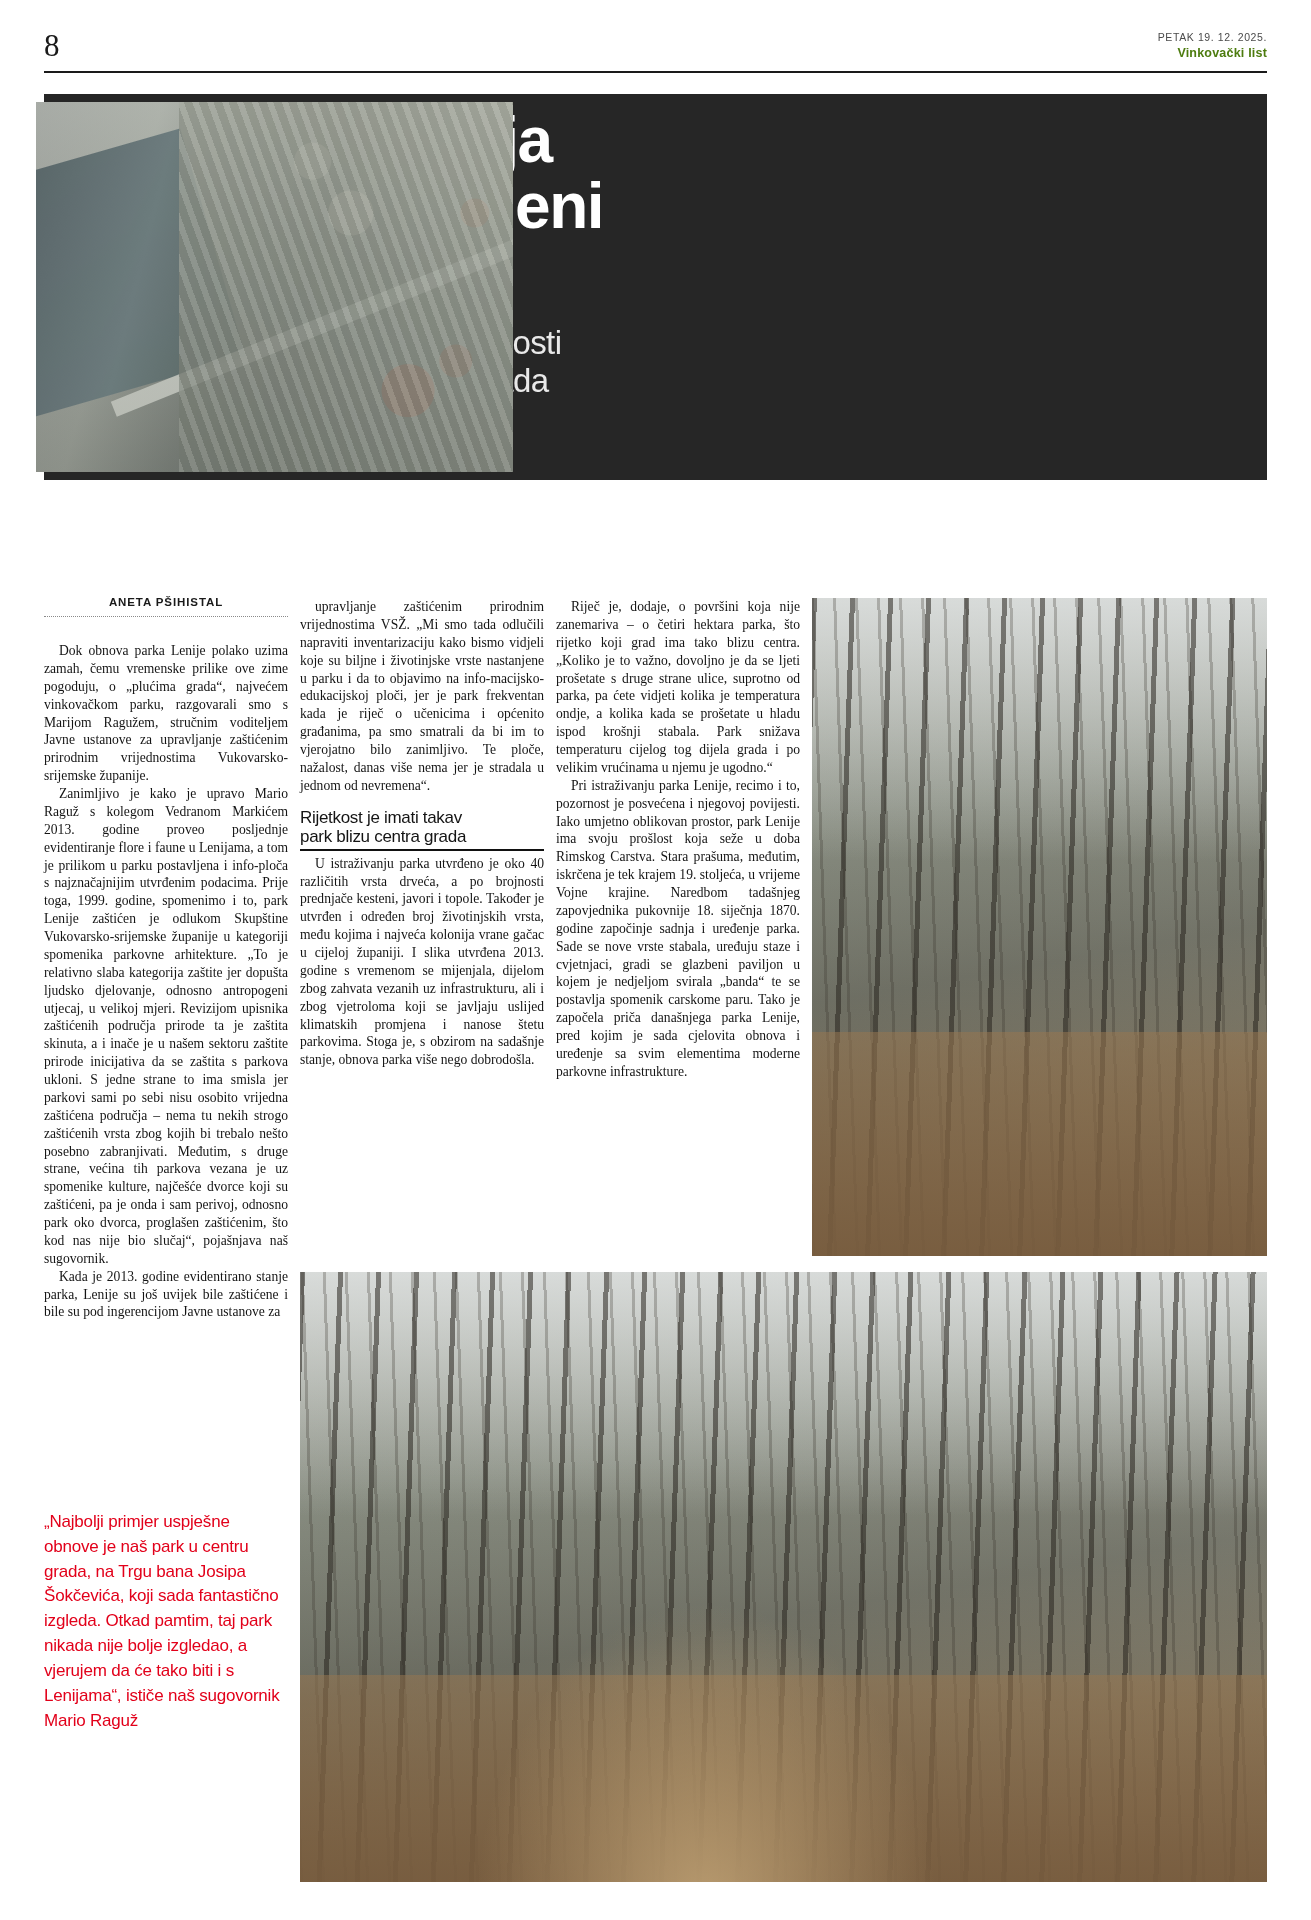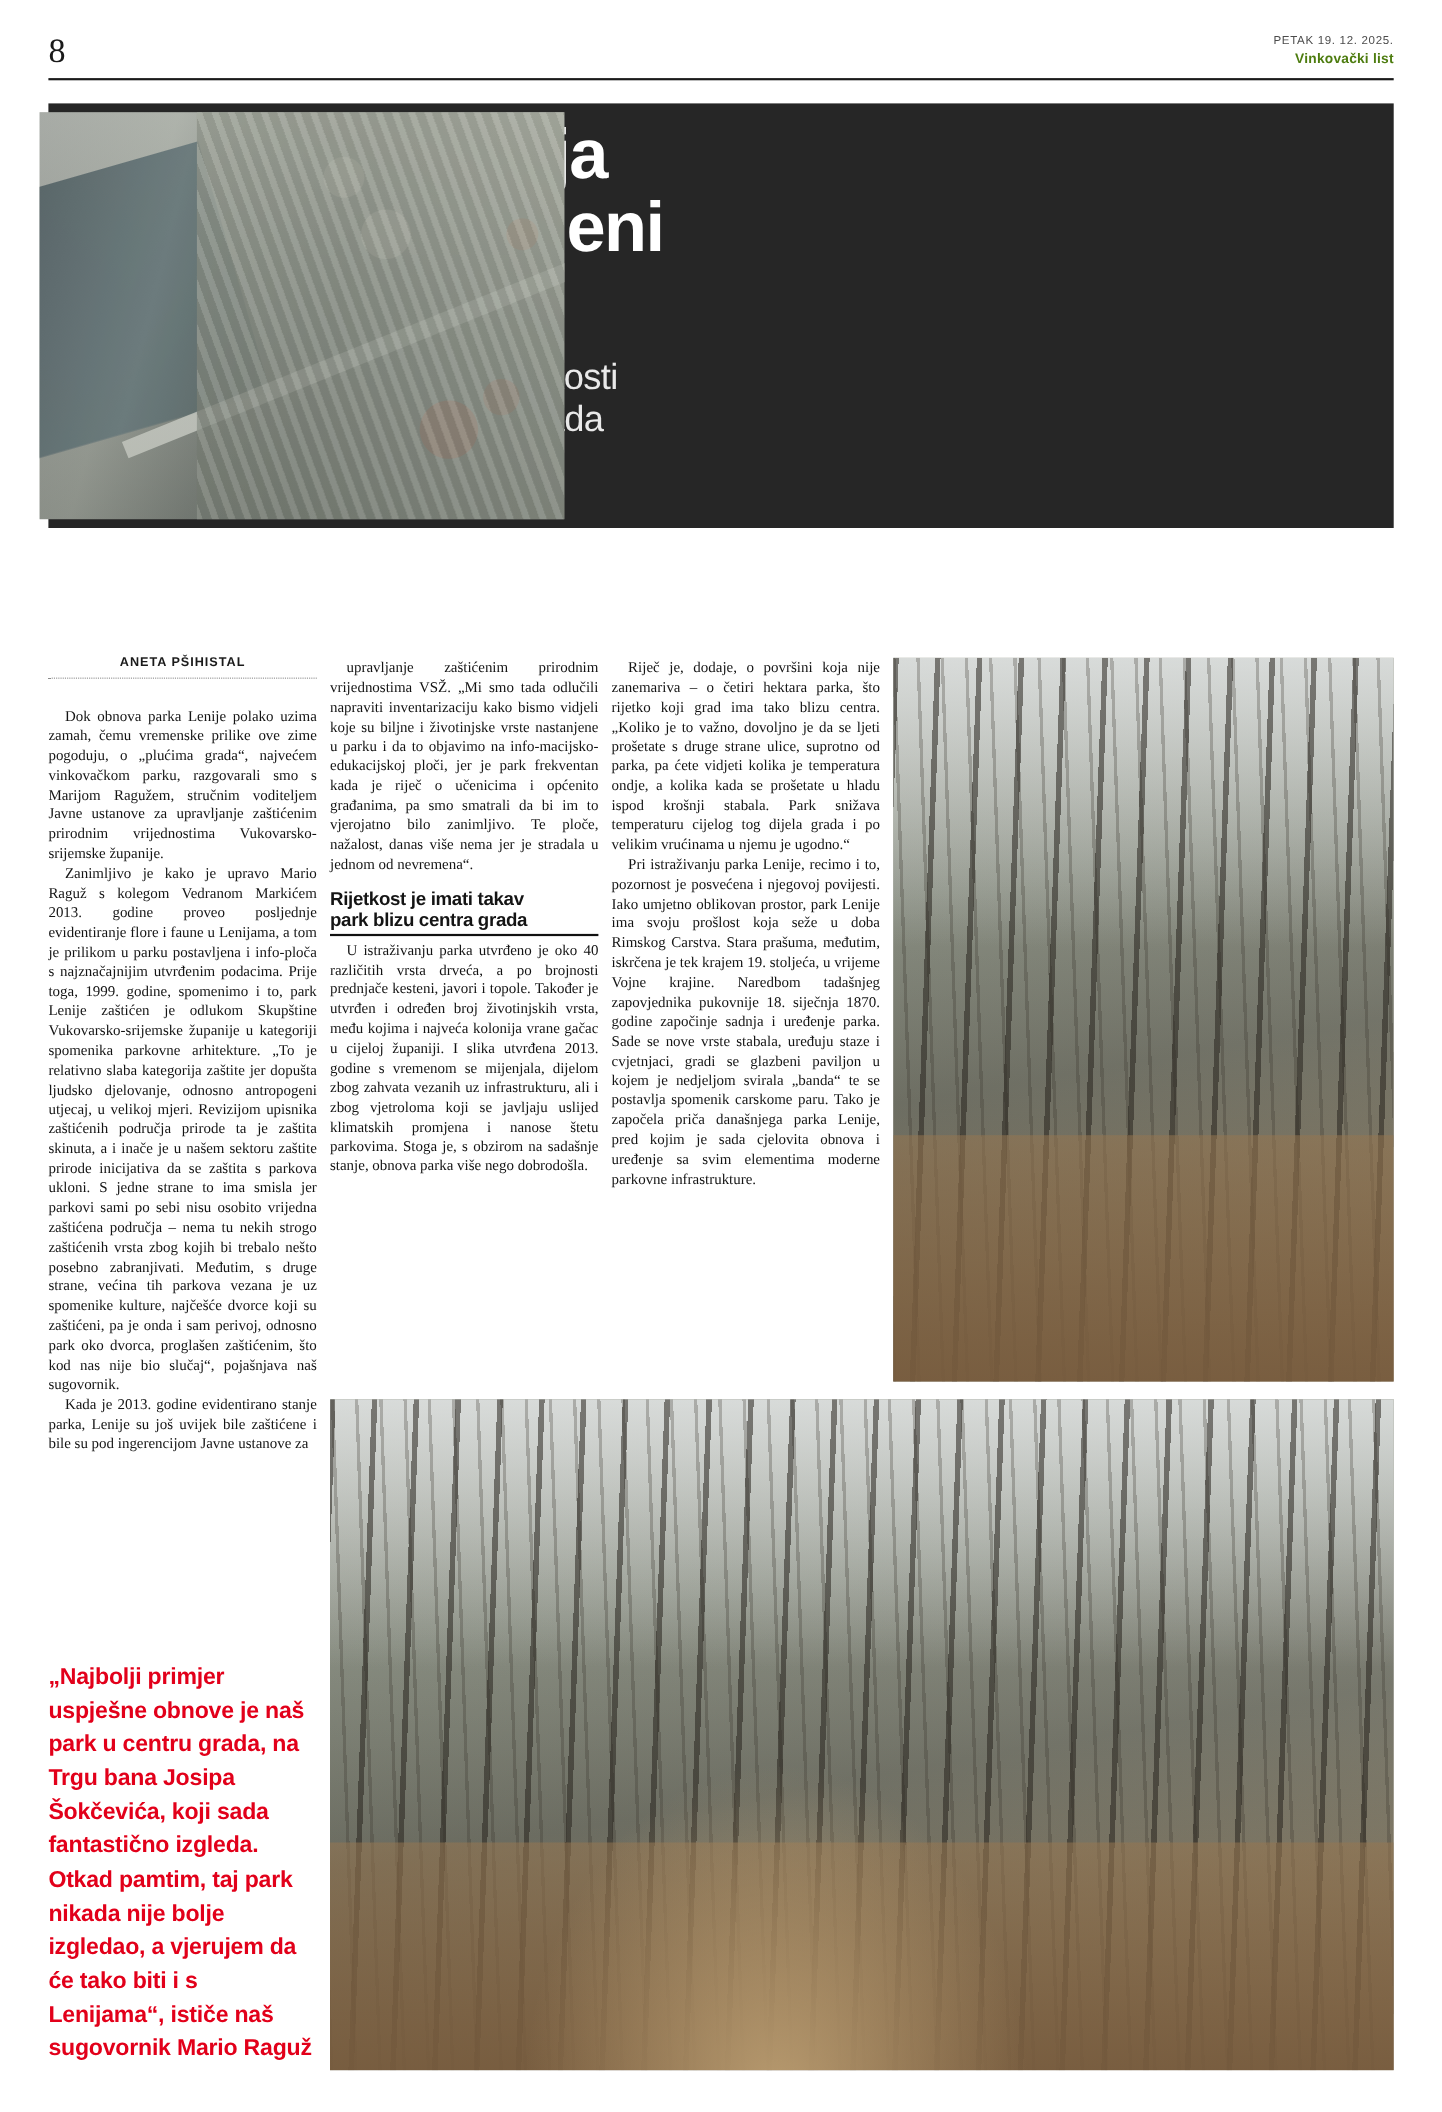--- a/index.html
+++ b/index.html
@@ -202,39 +202,39 @@
     color: #141414;
     hyphens: auto;
   }
   .col p { margin: 0; text-indent: 15px; }
   .col p.first { text-indent: 15px; }
   .col h3 {
     margin: 13px 0 4px 0;
     font-family: "Liberation Sans", sans-serif;
     font-size: 17px;
     line-height: 1.12;
-    font-weight: bold;
+    font-weight: normal;
     letter-spacing: -0.3px;
     border-bottom: 2px solid #111;
     padding-bottom: 3px;
     text-align: left;
   }
 
   #col1 { left: 44px;  top: 630px; width: 244px; margin-top: 12px; }
   #col2 { left: 300px; top: 598px; width: 244px; }
   #col3 { left: 556px; top: 598px; width: 244px; }
 
   
   .pullquote {
     position: absolute;
     left: 44px; top: 1510px;
     width: 244px;
     font-family: "Liberation Sans", sans-serif;
-    font-weight: bold;
-    font-size: 21px;
+    font-weight: normal;
+    font-size: 17px;
     line-height: 1.46;
     color: #e2001a;
     letter-spacing: -0.2px;
   }
 
   
   #photo-right {
     position: absolute;
     left: 812px; top: 598px;
     width: 455px; height: 658px;

